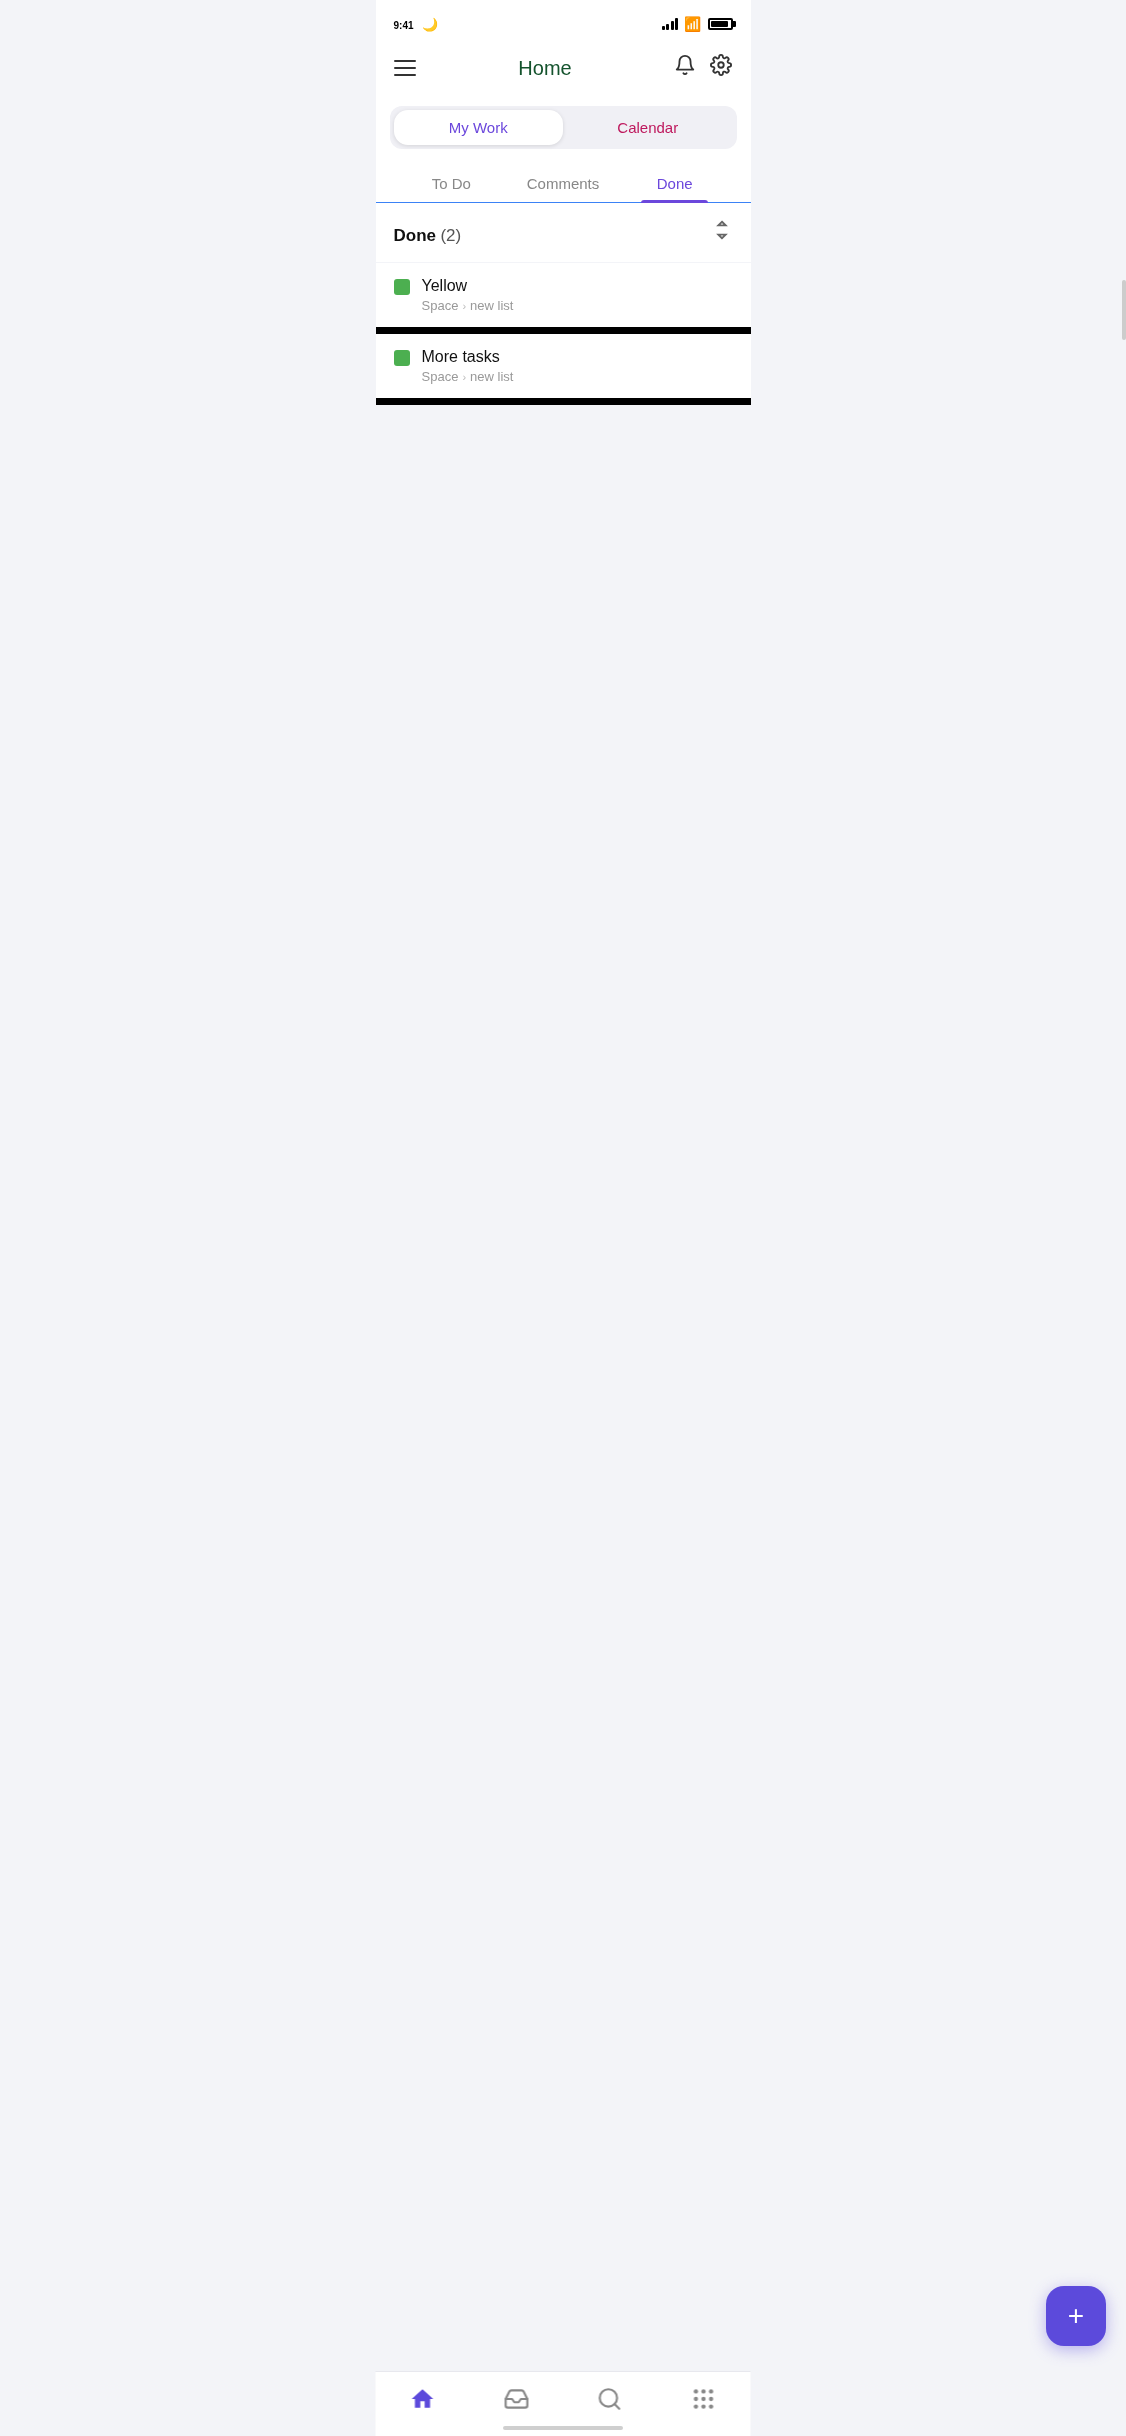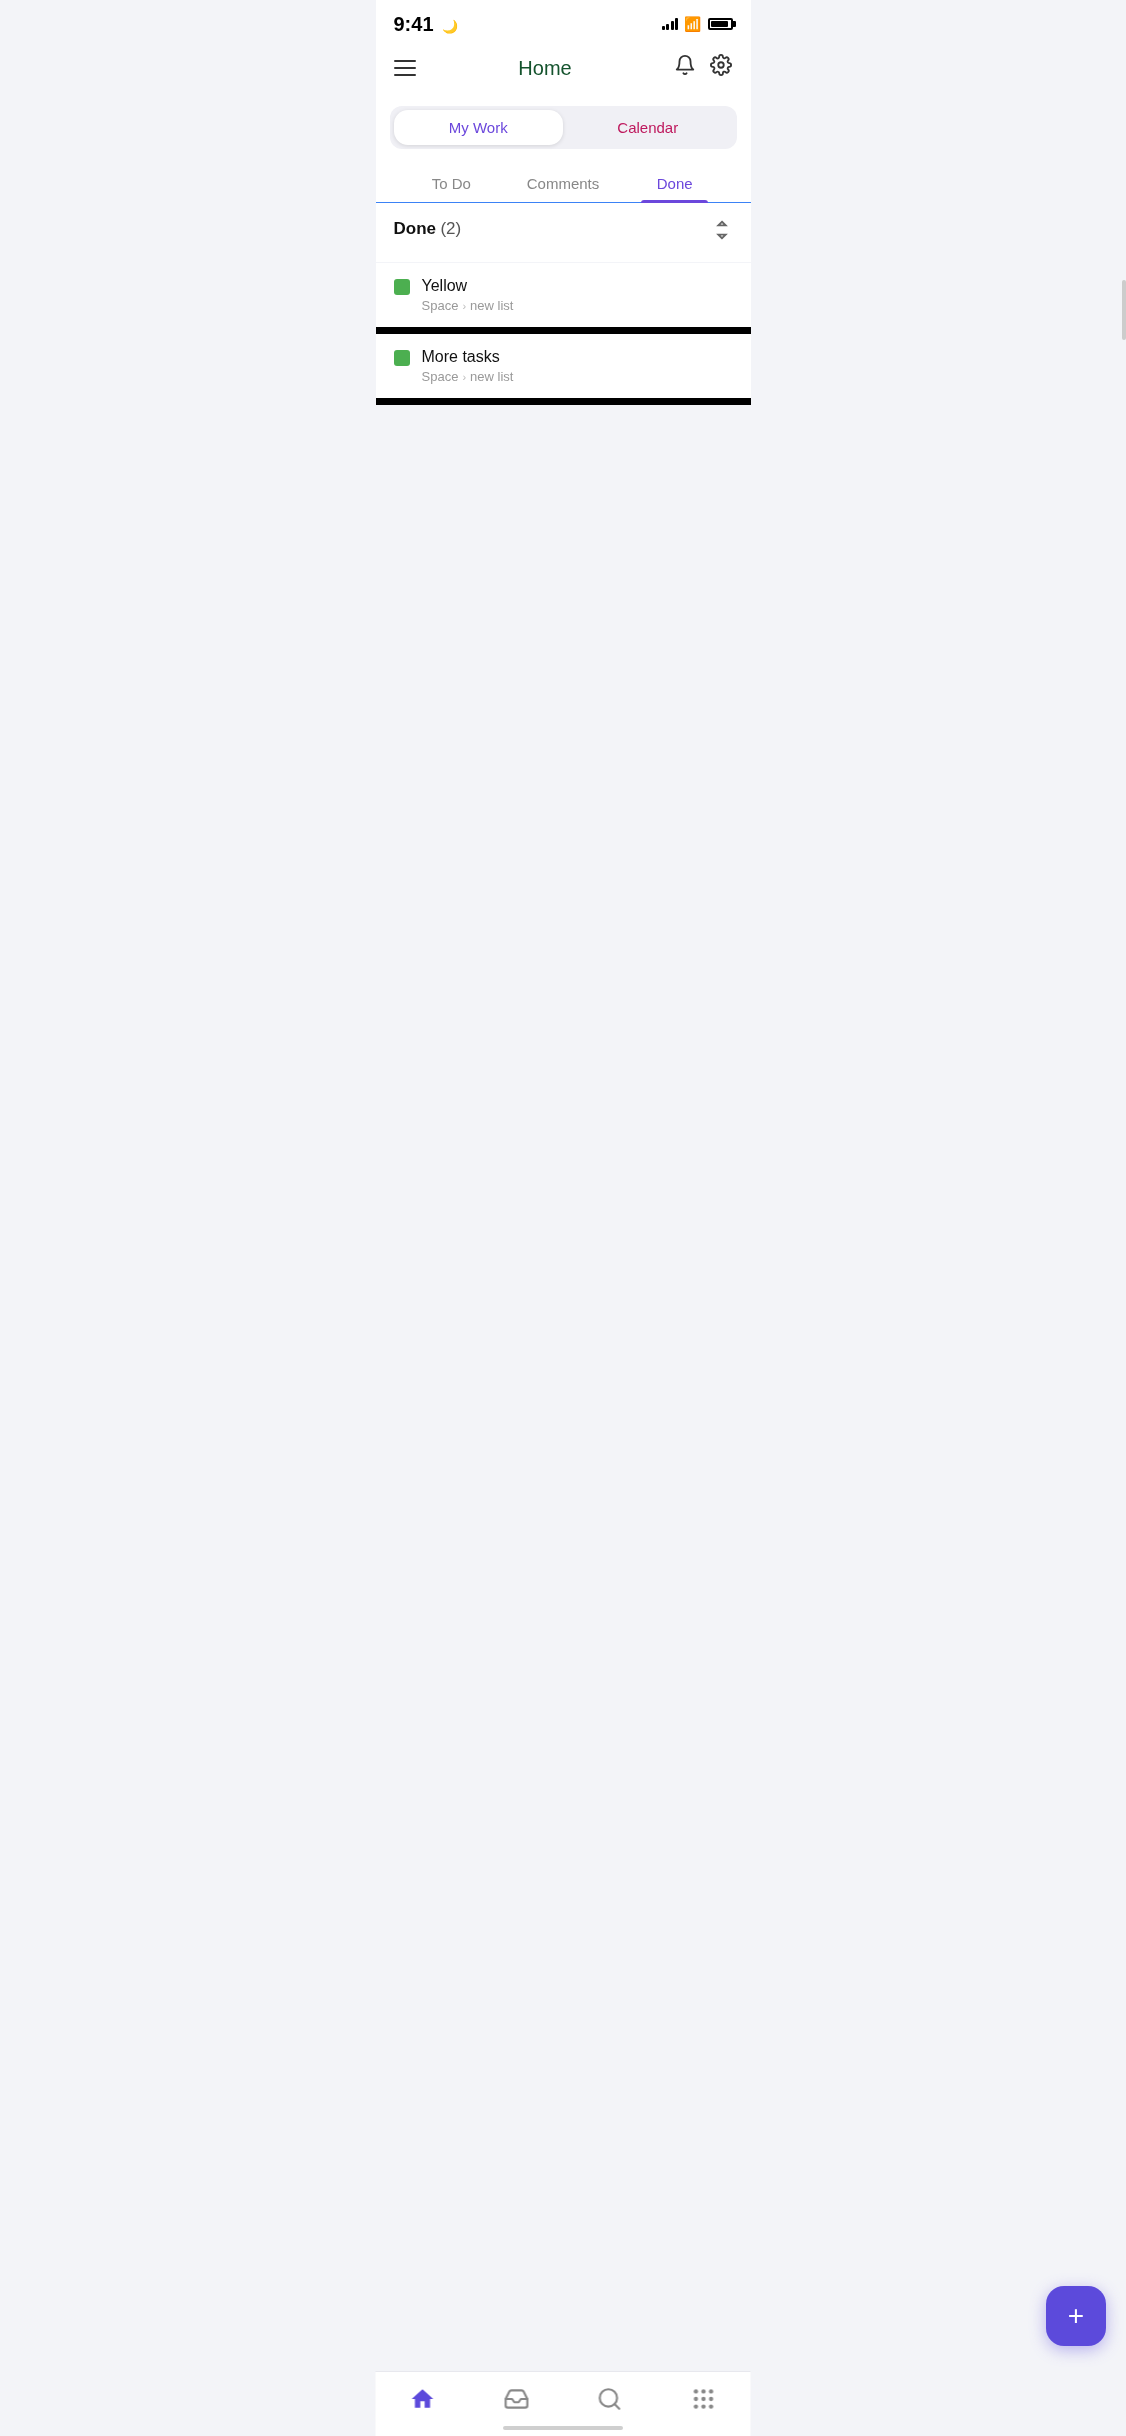--- a/index.html
+++ b/index.html
@@ -24,21 +24,21 @@
     .status-bar {
       background: #fff;
       display: flex;
       justify-content: space-between;
       align-items: center;
       padding: 12px 18px 8px;
       height: 44px;
     }
 
     .status-time {
-      font-size: 20px;
+      font-size: 10px;
       font-weight: 600;
       color: #000;
     }
 
     .status-icons {
       display: flex;
       align-items: center;
       gap: 6px;
     }
 
@@ -201,21 +201,21 @@
       background: #f3f4f8;
       min-height: 600px;
       padding-bottom: 80px;
     }
 
     
     .section-header {
       background: #fff;
       display: flex;
       justify-content: space-between;
-      align-items: flex-start;
+      align-items: flex-end;
       padding: 16px 18px;
       margin-bottom: 0;
     }
 
     .section-title {
       font-size: 17px;
       font-weight: 700;
       color: #111;
     }
 

